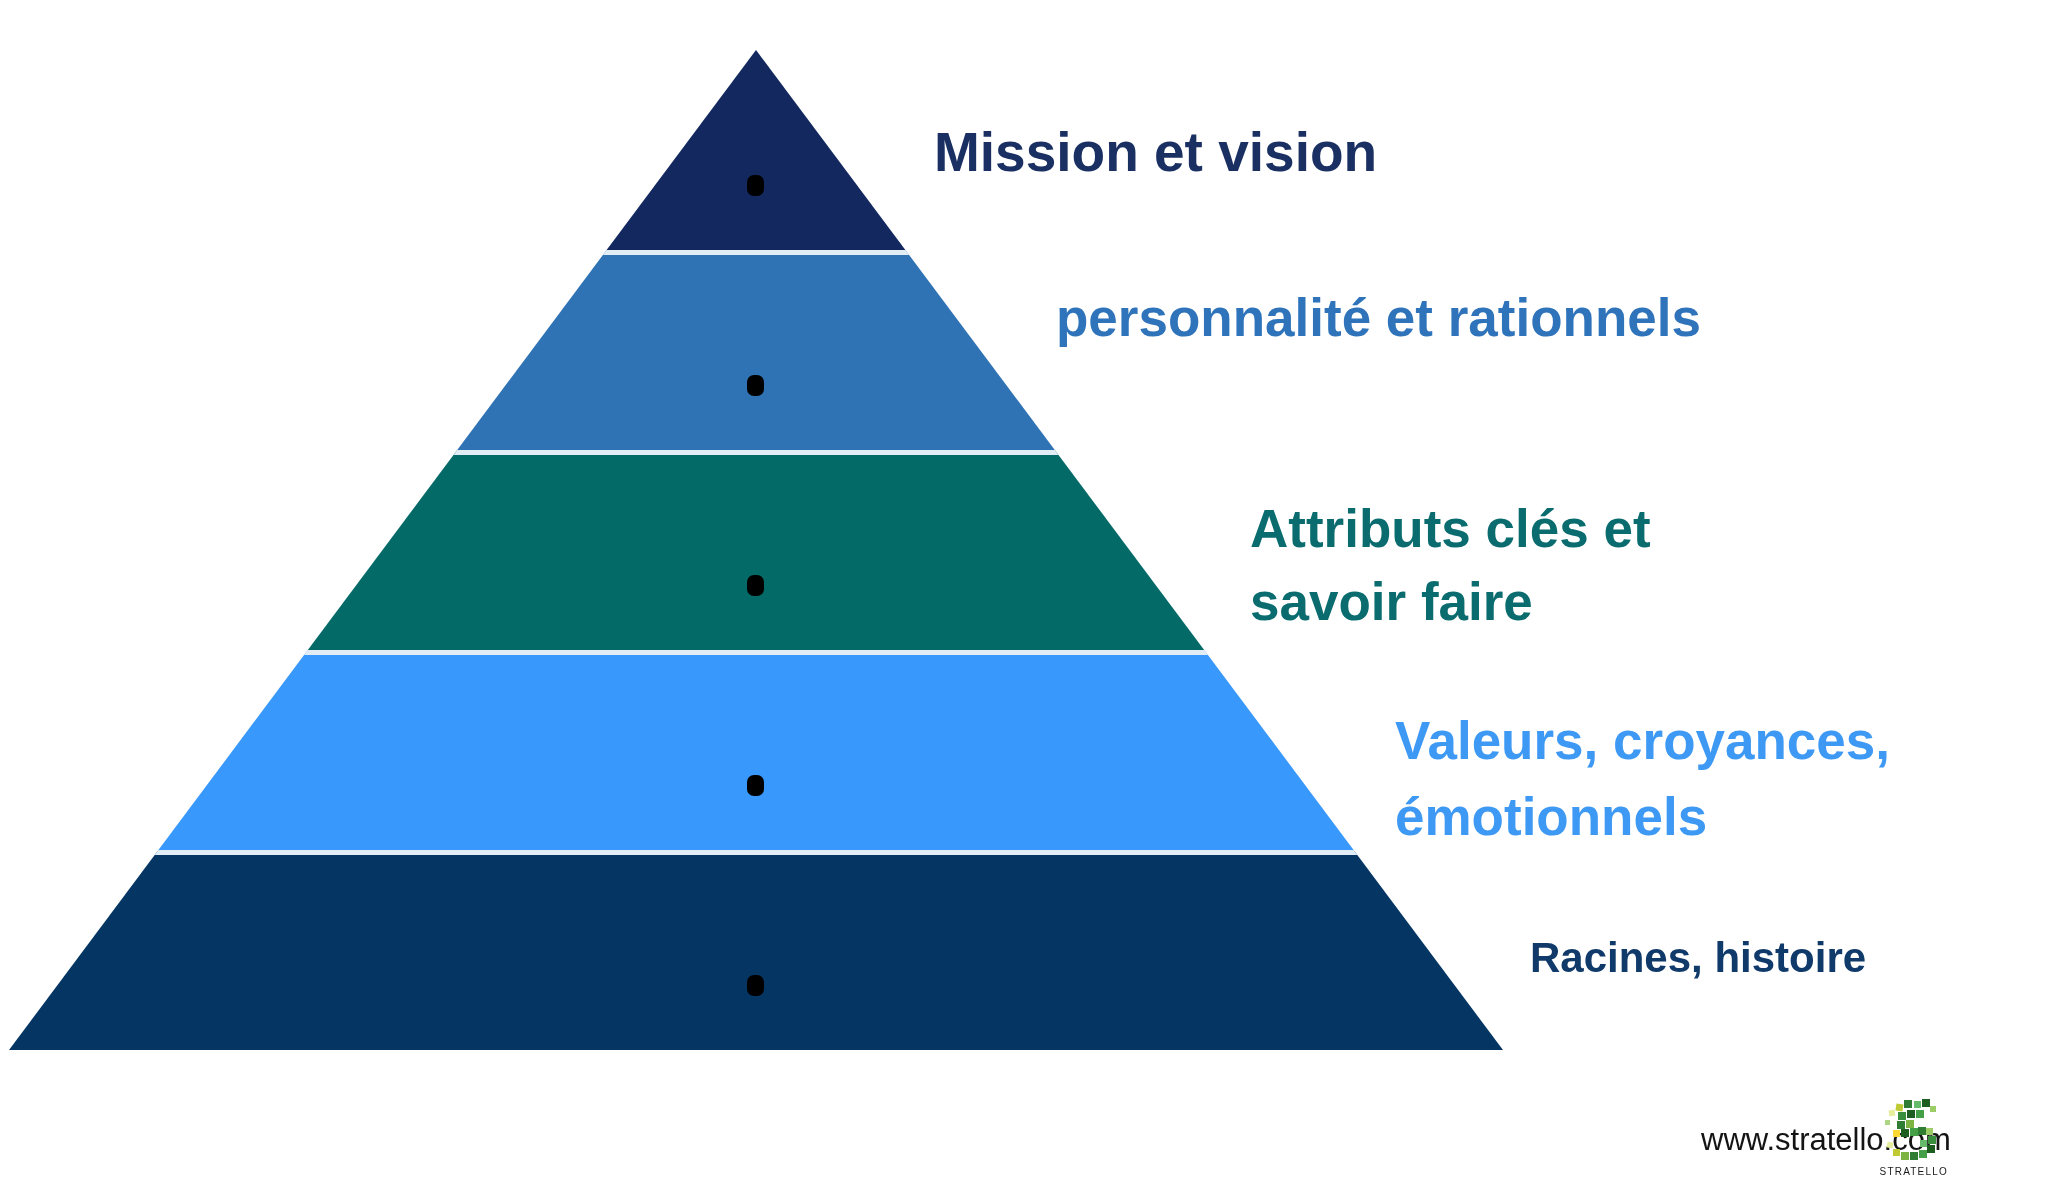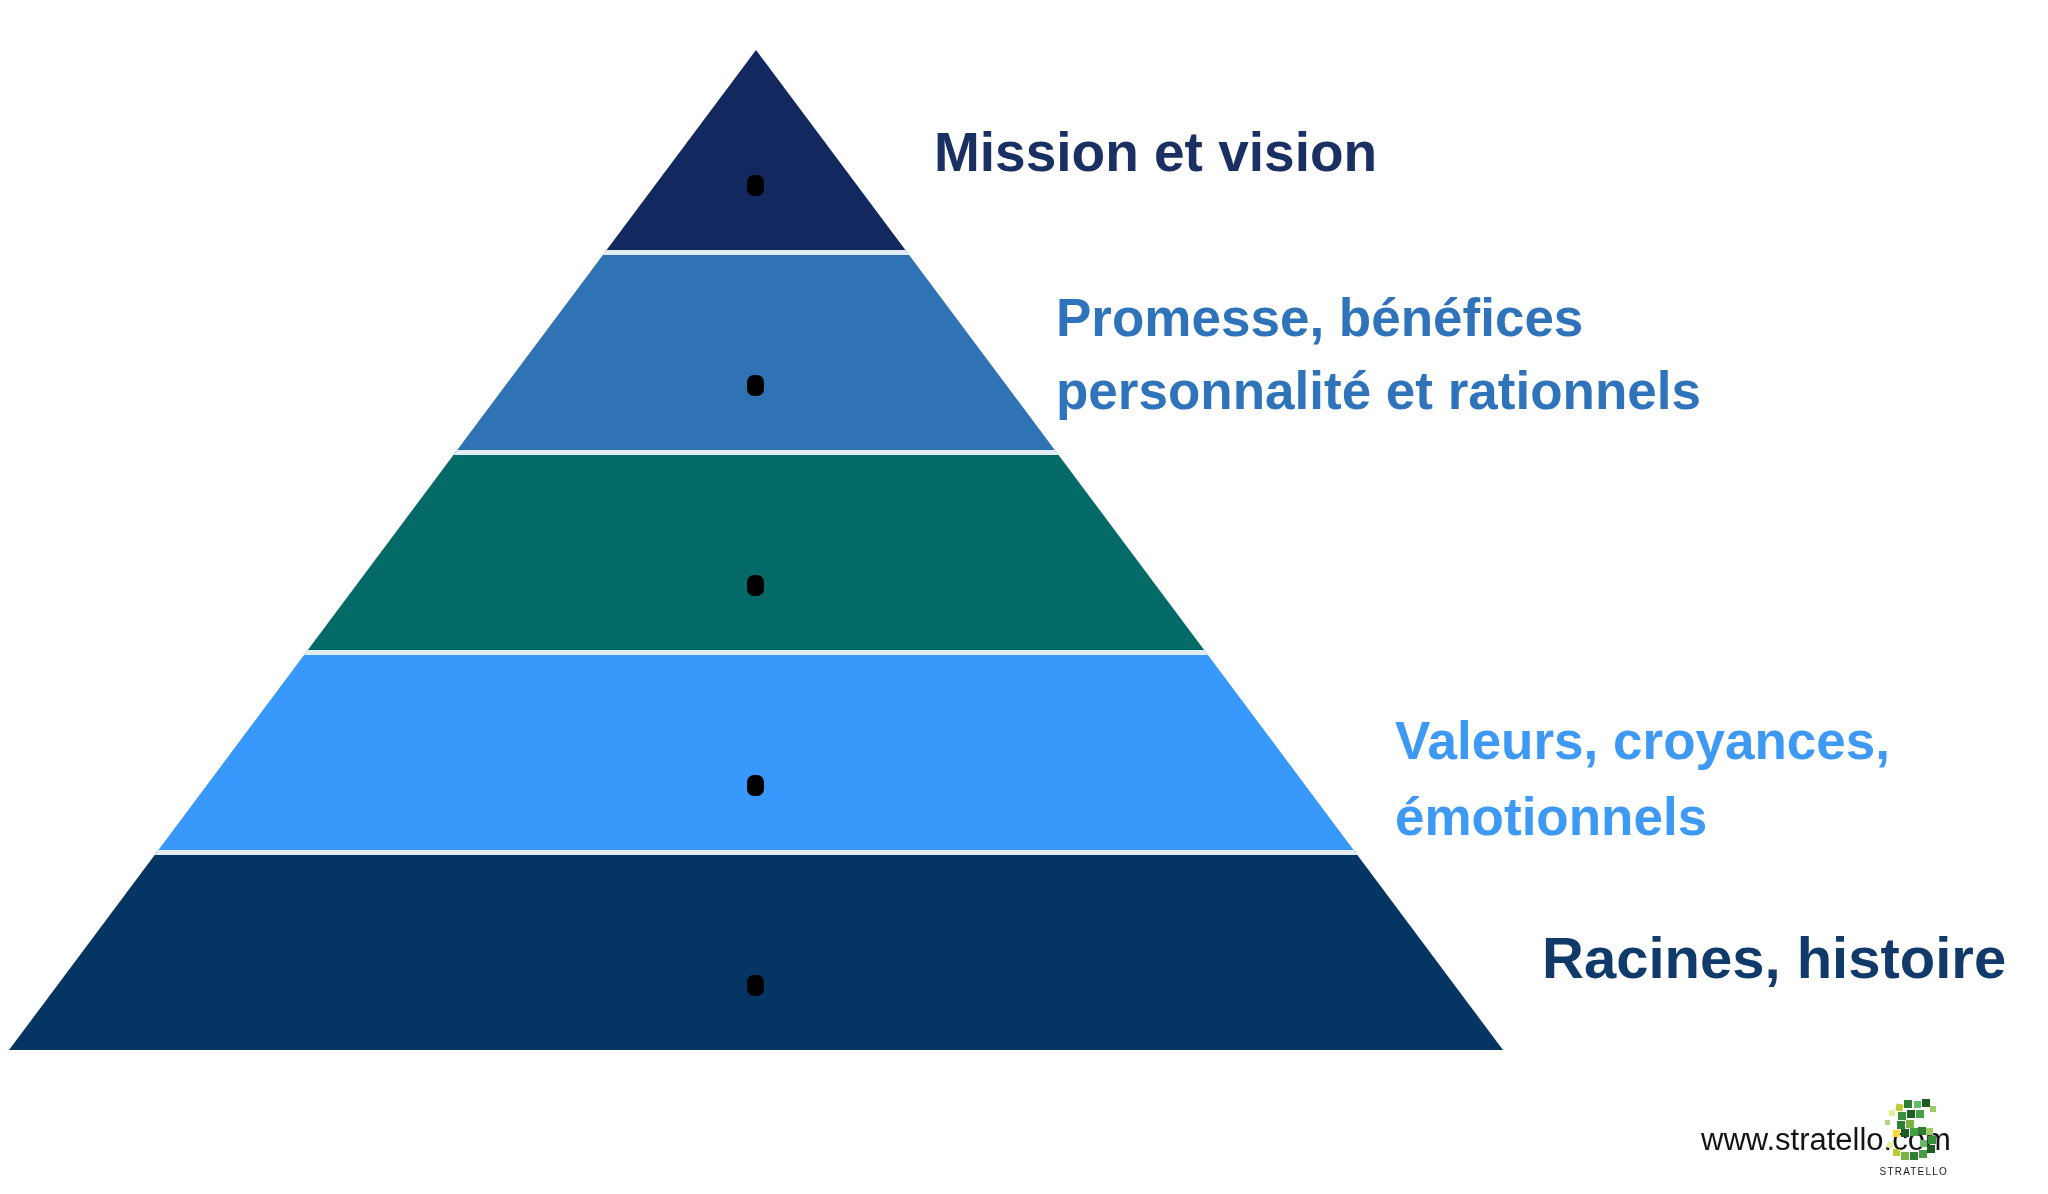--- a/index.html
+++ b/index.html
@@ -52,21 +52,21 @@
   .label {
     position: absolute;
     font-weight: bold;
     white-space: nowrap;
   }
   .label span { display: block; }
   .lbl-1 { left: 934px;  top: 120px; font-size: 55px; line-height: 64px; }
   .lbl-2 { left: 1056px; top: 281px; font-size: 53px; line-height: 73px; }
   .lbl-3 { left: 1250px; top: 492px; font-size: 53px; line-height: 73px; }
   .lbl-4 { left: 1395px; top: 694px; font-size: 53px; line-height: 76px; }
-  .lbl-5 { left: 1530px; top: 926px; font-size: 58px; line-height: 64px; margin-left: 12px; }
+  .lbl-5 { left: 1530px; top: 926px; font-size: 42px; line-height: 64px; }
 
   
   .caption {
     position: absolute;
     left: 253px;
     top: 1118px;
     font-size: 43px;
     font-style: italic;
     color: #888888;
     white-space: nowrap;
@@ -115,24 +115,27 @@
   <div class="dot dot-2"></div>
   <div class="dot dot-3"></div>
   <div class="dot dot-4"></div>
   <div class="dot dot-5"></div>
 
   <div class="label lbl-1" style="color: rgb(26, 47, 98);">
     <span>Mission et vision</span>
   </div>
 
   <div class="label lbl-2" style="color: rgb(47, 116, 186);">
-    <span>Promesse, bénéfices</span>
     <span>personnalité et rationnels</span>
   </div>
 
+  <div class="label lbl-3" style="color: rgb(10, 108, 110);">
+    <span>Attributs clés et</span>
+    <span>savoir faire</span>
+  </div>
 
   <div class="label lbl-4" style="color: rgb(62, 153, 244); margin-top: 9px;">
     <span>Valeurs, croyances,</span>
     <span>émotionnels</span>
   </div>
 
   <div class="label lbl-5" style="color: rgb(16, 58, 106);">
     <span>Racines, histoire</span>
   </div>
 

